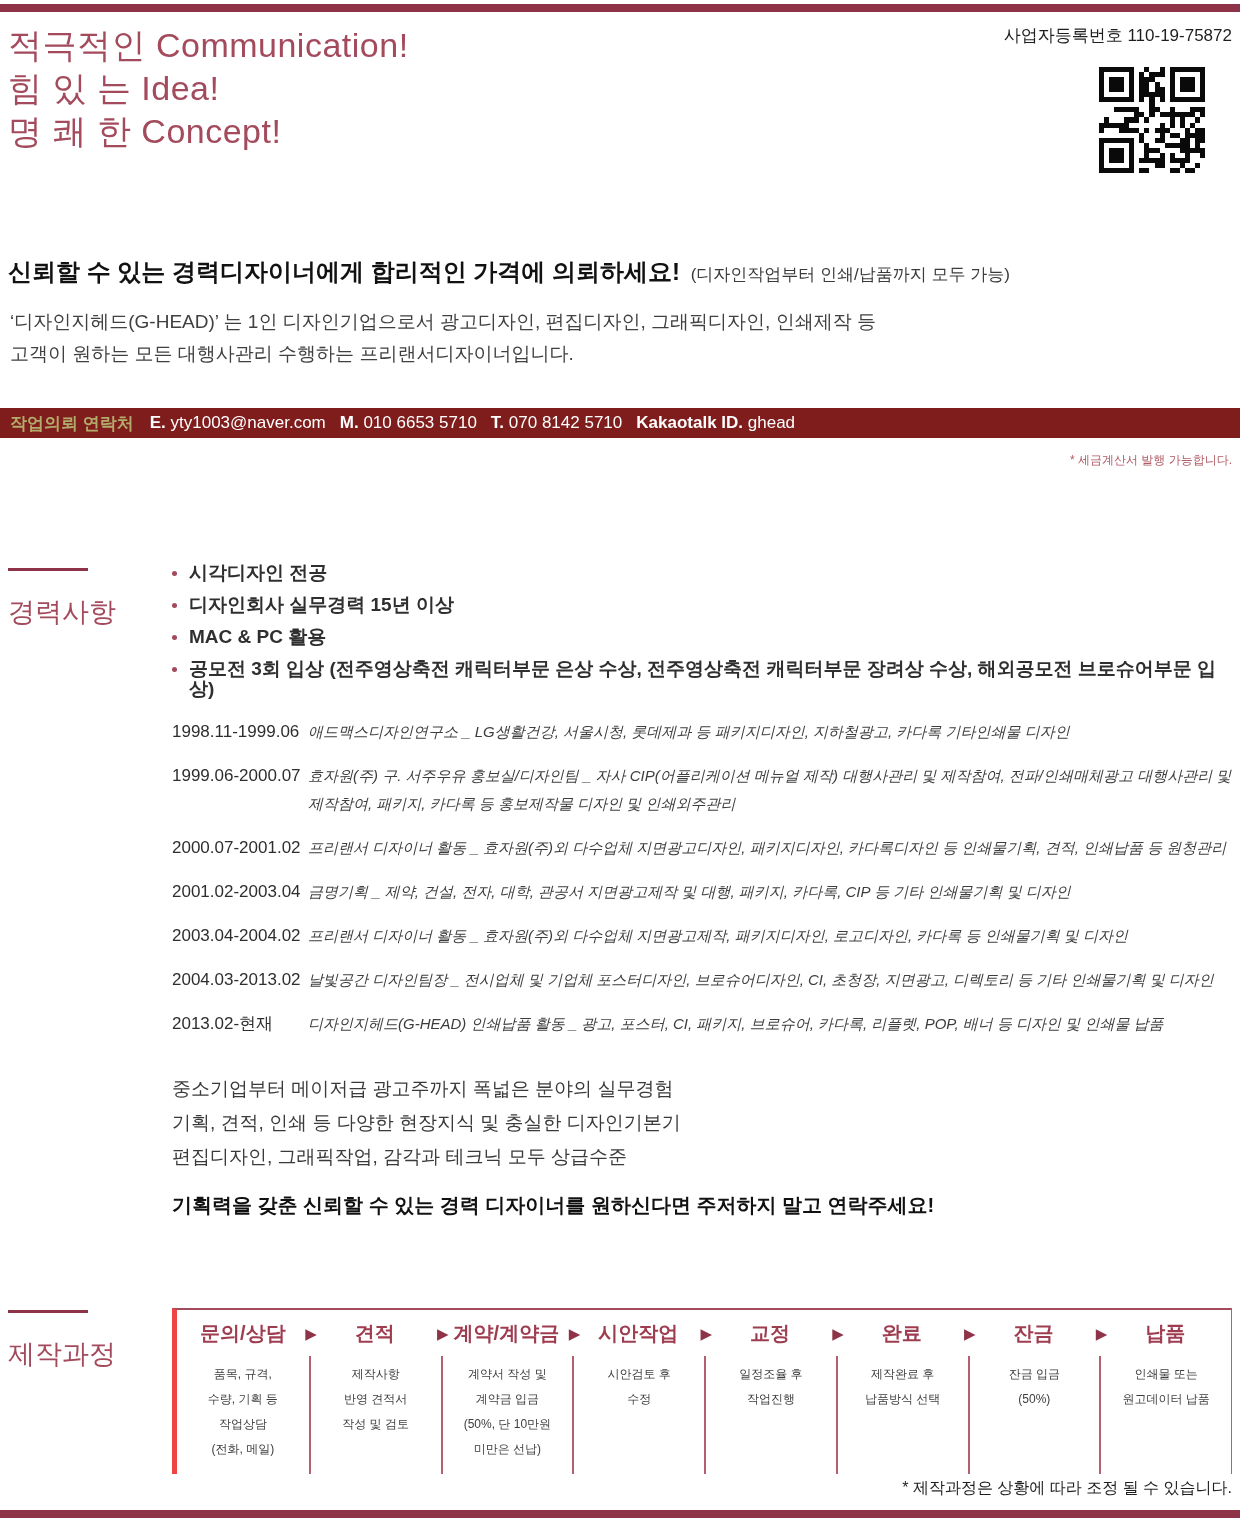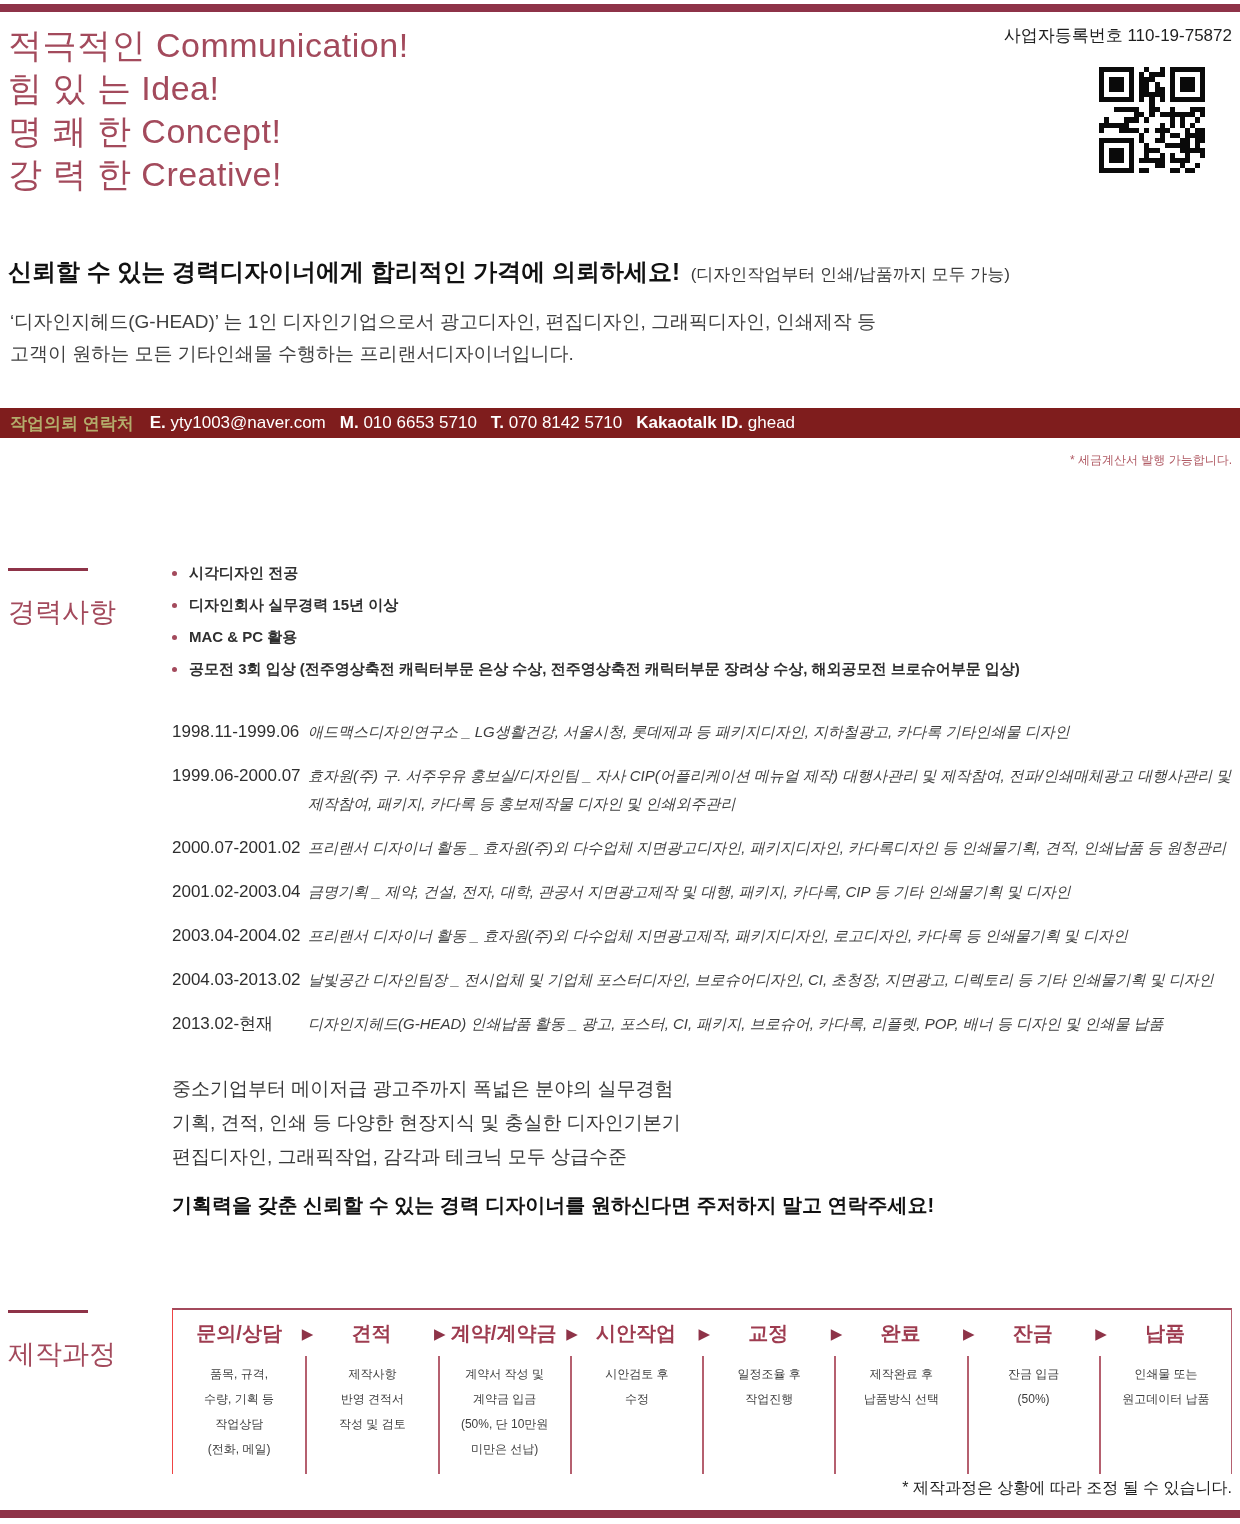--- a/index.html
+++ b/index.html
@@ -31,58 +31,57 @@
   .contact-bar .item b { font-weight:bold; }
   .tax-note { position:absolute; right:8px; top:452px; font-size:12px; color:#b05a64; }
 
   
   .sec-line { position:absolute; left:8px; width:80px; height:3px; background:#8e3348; }
   .sec-title { position:absolute; left:8px; color:#a34a5c; font-size:27px; }
   #career-line { top:568px; } #career-title { top:594px; }
   #process-line { top:1310px; } #process-title { top:1336px; }
 
   
-  .bullets { position:absolute; left:172px; top:563px; font-size:15px; color:#2f2f2f; font-weight:bold; }
+  .bullets { position:absolute; left:172px; top:563px; font-size:19px; color:#2f2f2f; font-weight:bold; }
   .bullet { display:flex; align-items:flex-start; margin-bottom:12px; line-height:20px; }
   .dot { width:5px; height:5px; border-radius:50%; background:#a34a5c; margin:8px 12px 0 0; flex:0 0 auto; }
 
   
   .history { position:absolute; left:172px; top:718px; width:1064px; }
   .h-row { display:flex; margin-bottom:16px; line-height:28px; }
   .h-period { width:136px; flex:0 0 auto; font-size:17px; color:#2e2e2e; }
   .h-desc { font-size:15px; color:#3d3d3d;font-style:italic; }
 
   
   .summary { position:absolute; left:172px; top:1072px; font-size:19px; line-height:34px; color:#3a3a3a; }
   .closing { position:absolute; left:172px; top:1192px; font-size:20px; color:#111; font-weight:bold; }
 
   
   .p-table { position:absolute; left:172px; top:1308px; width:1060px;
-    border-top:2px solid #a34a5c; border-left:1px solid #ef4444; border-right:1px solid #b5606f; }
+    border-top:2px solid #a34a5c; border-left:5px solid #ef4444; border-right:1px solid #b5606f; }
   .p-head { display:flex; height:46px; align-items:center; }
   .p-head-cell { position:relative; width:12.5%; text-align:center; }
   .p-label { color:#9e3c50; font-size:20px; font-weight:bold; }
   .p-arrow { position:absolute; right:-8px; top:50%; transform:translateY(-50%); color:#8e3348; font-size:15px; line-height:1; }
   .p-body { display:flex; }
   .p-body-cell { width:12.5%; min-height:110px; padding:6px 6px 12px; text-align:center;
     font-size:12px; line-height:25px; color:#3d3d3d; white-space:pre-line; }
   .p-body-cell + .p-body-cell { border-left:2px solid #b5606f; }
 
   .process-note { position:absolute; right:8px; top:1478px; font-size:16px; color:#1e1e1e; }
 </style>
 </head>
 <body>
 
 <div class="bar" id="top-bar"></div>
 
 <div class="slogan">
   <div>적극적인 Communication!</div>
   <div>힘 있 는 Idea!</div>
   <div>명 쾌 한 Concept!</div>
-  <div>강 력 한 Creative!</div>
 </div>
 
 <div class="biz-reg">사업자등록번호 110-19-75872</div>
 
 <div class="qr">
   <svg viewBox="0 0 21 21" shape-rendering="crispEdges" fill="#0a0a0a">
     <g>
       <rect x="0" y="0" width="7" height="7"></rect>
         <rect x="1" y="1" width="5" height="5" fill="#fff"></rect>
         <rect x="2" y="2" width="3" height="3"></rect>
@@ -232,21 +231,21 @@
       </g>
   </svg>
 </div>
 
 <div class="intro-head">
   <span>신뢰할 수 있는 경력디자이너에게 합리적인 가격에 의뢰하세요!</span>
   <span class="sub">(디자인작업부터 인쇄/납품까지 모두 가능)</span>
 </div>
 <div class="intro-body">
   <div>‘디자인지헤드(G-HEAD)’ 는 1인 디자인기업으로서 광고디자인, 편집디자인, 그래픽디자인, 인쇄제작 등</div>
-  <div>고객이 원하는 모든 기타인쇄물 수행하는 프리랜서디자이너입니다.</div>
+  <div>고객이 원하는 모든 대행사관리 수행하는 프리랜서디자이너입니다.</div>
 </div>
 
 <div class="contact-bar">
   <span class="who">작업의뢰 연락처</span>
   <span class="item"><b>E.</b> <span>yty1003@naver.com</span></span>
   <span class="item"><b>M.</b> <span>010 6653 5710</span></span>
   <span class="item"><b>T.</b> <span>070 8142 5710</span></span>
   <span class="item"><b>Kakaotalk ID.</b> <span>ghead</span></span>
 </div>
 <div class="tax-note">* 세금계산서 발행 가능합니다.</div>

